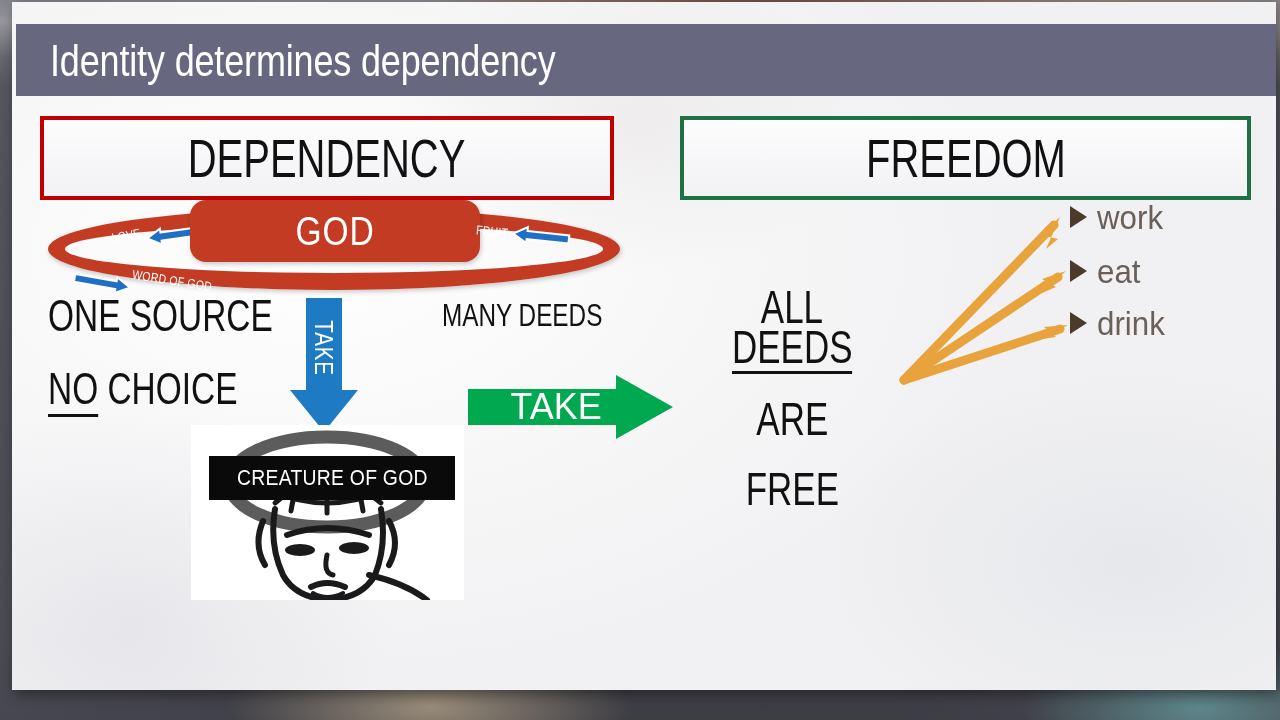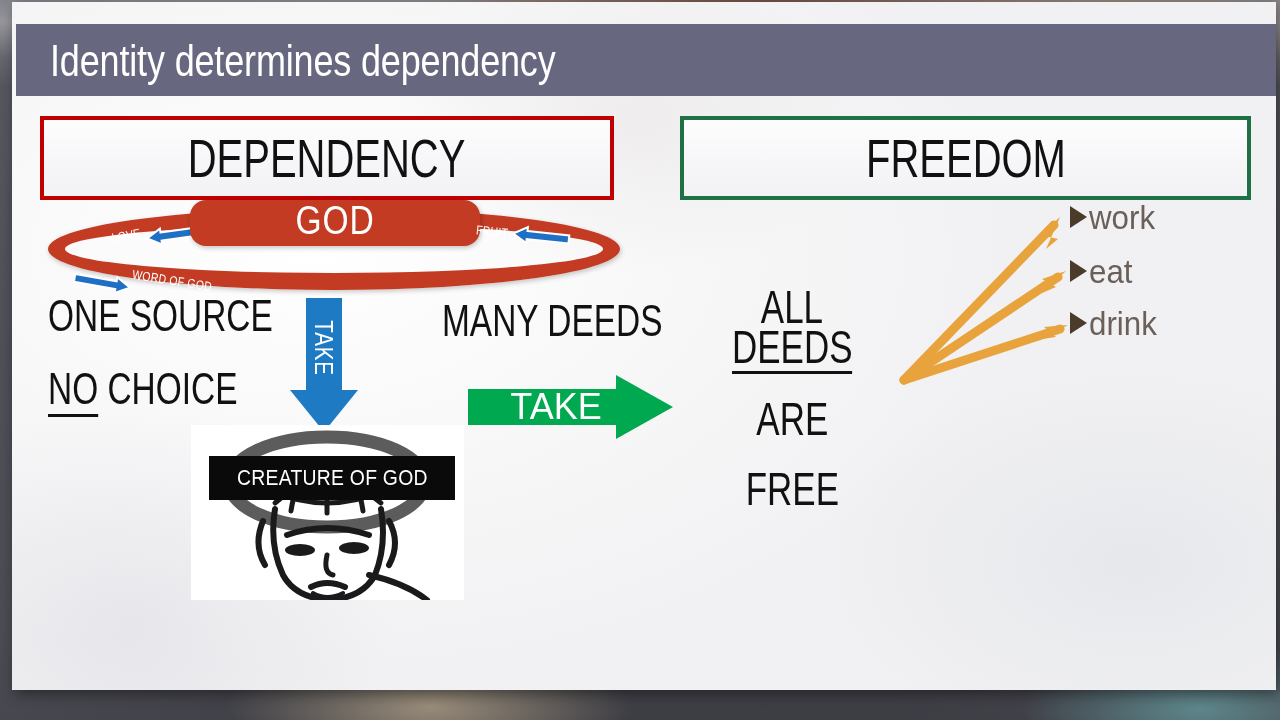--- a/index.html
+++ b/index.html
@@ -117,25 +117,25 @@
     left: 8px; top: 8px;
     width: 572px; height: 82px;
     border: 17px solid #C23B22;
     border-radius: 50%;
     box-sizing: border-box;
     box-shadow: 1px 2px 5px rgba(0,0,0,0.22);
   }
   #god-box {
     position: absolute;
     left: 150px; top: 0px;
-    width: 290px; height: 46px;
+    width: 290px; height: 62px;
     background: #C23B22;
     border-radius: 16px;
     display: flex;
-    align-items: flex-start;
+    align-items: center;
     justify-content: center;
     box-shadow: 1px 2px 5px rgba(0,0,0,0.22);
   }
   #god-label {
     color: #ffffff;
     font-size: 40px;
     line-height: 1;
     font-weight: 400;
     transform: scaleX(0.84);
     letter-spacing: 1px;
@@ -161,21 +161,21 @@
     line-height: 1.0;
     font-weight: 400;
     white-space: nowrap;
   }
   .cond { display: inline-block; transform: scaleX(0.76); transform-origin: left center; }
   .cond-c { display: inline-block; transform: scaleX(0.76); }
   .u { border-bottom: 3px solid #111111; padding-bottom: 1px; }
 
   #one-source { left: 36px;  top: 292px; font-size: 44px; }
   #no-choice  { left: 36px;  top: 365px; font-size: 44px; }
-  #many-deeds { left: 430px; top: 297px; font-size: 44px; }
+  #many-deeds { left: 430px; top: 297px; font-size: 32px; }
   #by-choice  { left: 456px; top: 455px; font-size: 44px; }
 
   
   #take-arrow {
     position: absolute;
     left: 276px; top: 296px;
     width: 72px; height: 136px;
   }
   #take-label {
     position: absolute;
@@ -249,21 +249,21 @@
   #r-all   { left: 700px; top: 252px; margin-top: 30px; }
   #r-deeds { left: 700px; top: 322px; }
   #r-are   { left: 700px; top: 394px; }
   #r-free  { left: 700px; top: 464px; }
 
   
   .flist-item {
     position: absolute;
     display: flex;
     align-items: center;
-    gap: 2px;
+    gap: 10px;
   }
   .bullet-tri {
     width: 0; height: 0;
     border-left: 17px solid #4A3B2A;
     border-top: 11px solid transparent;
     border-bottom: 11px solid transparent;
   }
   .flist-text {
     color: #6B6059;
     font-size: 34px;

